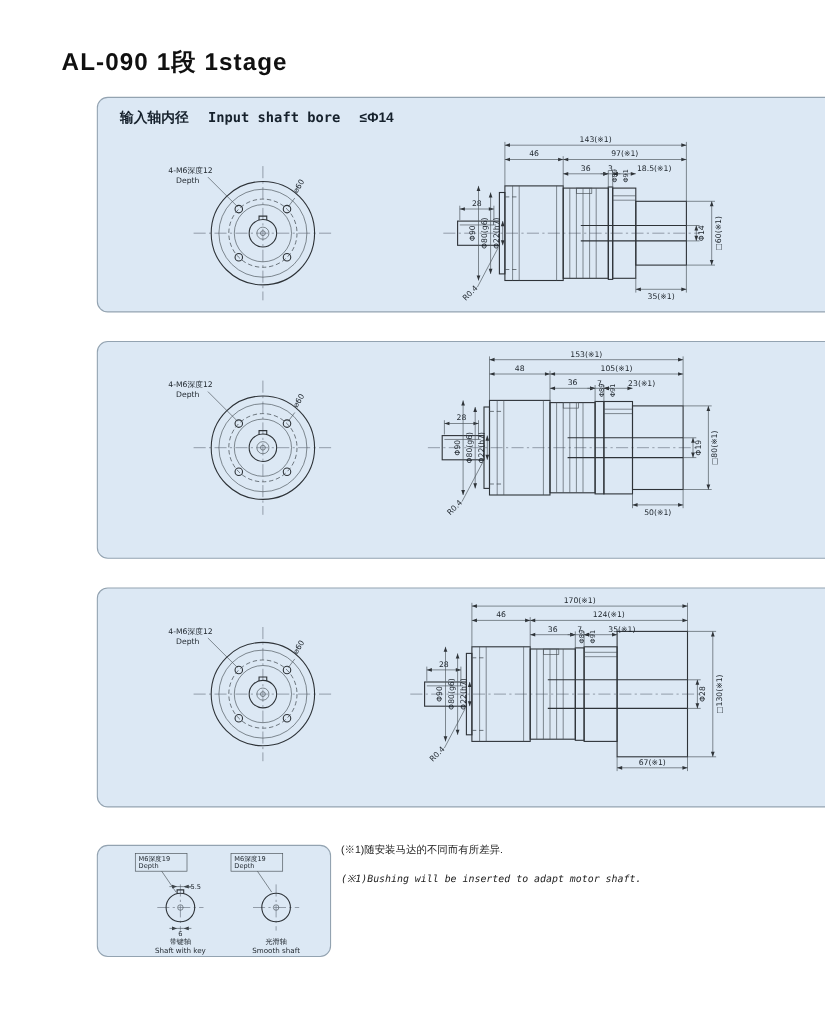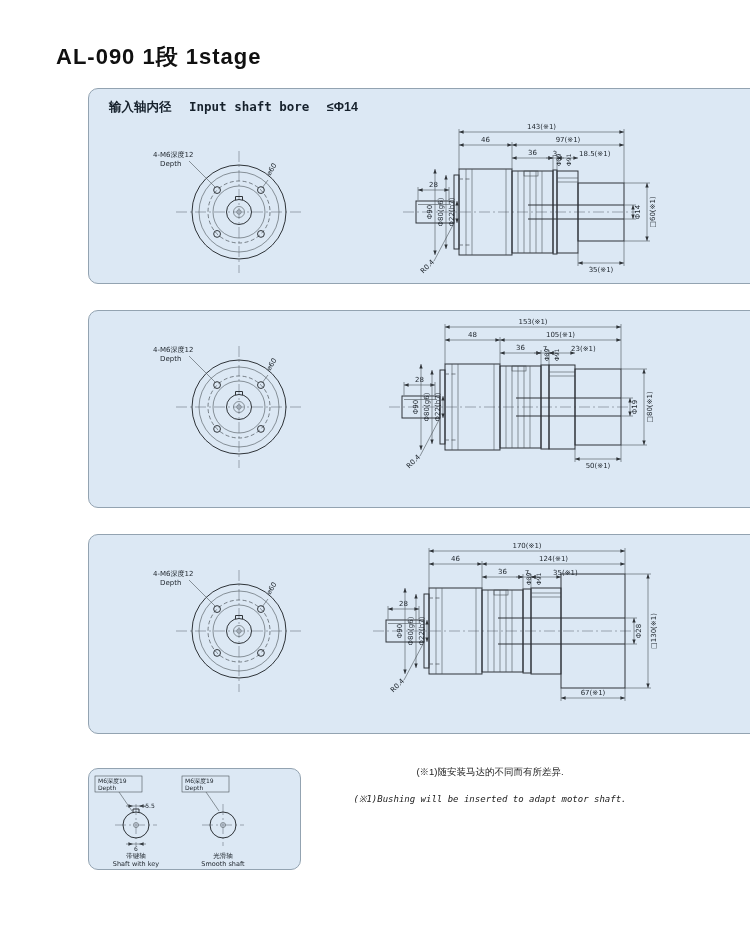--- a/index.html
+++ b/index.html
@@ -5,32 +5,32 @@
   html,body{margin:0;padding:0;background:#fff;}
   .page{position:relative;width:750px;height:927px;background:#fff;font-family:"Liberation Sans",sans-serif;overflow:hidden;border-radius:27px;}
   .title{position:absolute;left:56px;top:42px;margin:0;font-size:22px;font-weight:bold;color:#101010;letter-spacing:1px;}
   .panel{position:absolute;left:88px;width:686px;background:#dce8f4;border:1px solid #93a3b1;border-radius:10px;box-sizing:border-box;overflow:hidden;}
   .p0{top:88px;height:196px;}
   .p1{top:310px;height:198px;}
   .p2{top:534px;height:200px;}
   .panel-header{padding:10px 0 0 20px;font-size:12.5px;font-weight:bold;color:#16212c;white-space:nowrap;}
   .panel-header .en{font-family:"DejaVu Sans Mono",monospace;margin-left:14px;}
   .panel-header .bore{margin-left:14px;}
-  .small-panel{top:768px;height:102px;width:213px;}
+  .small-panel{top:768px;height:102px;width:213px;padding-left:28px;}
   .drawing{display:block;}
   svg text{font-family:"DejaVu Sans",sans-serif;fill:#1d242b;}
   text.dim{font-size:7px;}
   text.dimsm{font-size:6px;}
   text.cap{font-size:6.5px;}
   .ln{stroke:#2e3338;stroke-width:1;fill:none;}
   .thin{stroke:#4a5258;stroke-width:0.6;fill:none;}
   .cl{stroke:#6b7480;stroke-width:0.6;stroke-dasharray:11 3 2 3;fill:none;}
   .dash{stroke:#4a5258;stroke-width:0.7;stroke-dasharray:4 2.5;fill:none;}
   .ar{fill:#2e3338;stroke:none;}
-  .notes{position:absolute;left:310px;top:766px;width:360px;color:#1b1b1b;text-align:center;}
+  .notes{position:absolute;left:310px;top:766px;width:360px;color:#1b1b1b;}
   .notes p{margin:0;}
   .note-cn1{font-size:9.5px;margin-bottom:13px !important;}
   .note-cn2{font-size:9.5px;margin-bottom:29px !important;}
   .note-en1{font-family:"DejaVu Sans Mono",monospace;font-size:9px;margin-bottom:12px !important;}
   .note-en2{font-family:"DejaVu Sans Mono",monospace;font-size:9px;font-style:italic;}
 </style>
 </head>
 <body>
 
 <div class="page">

